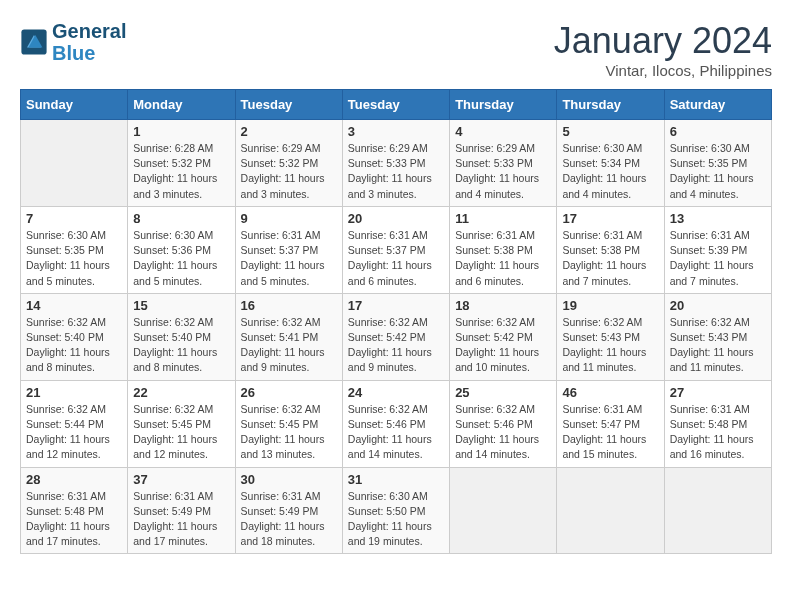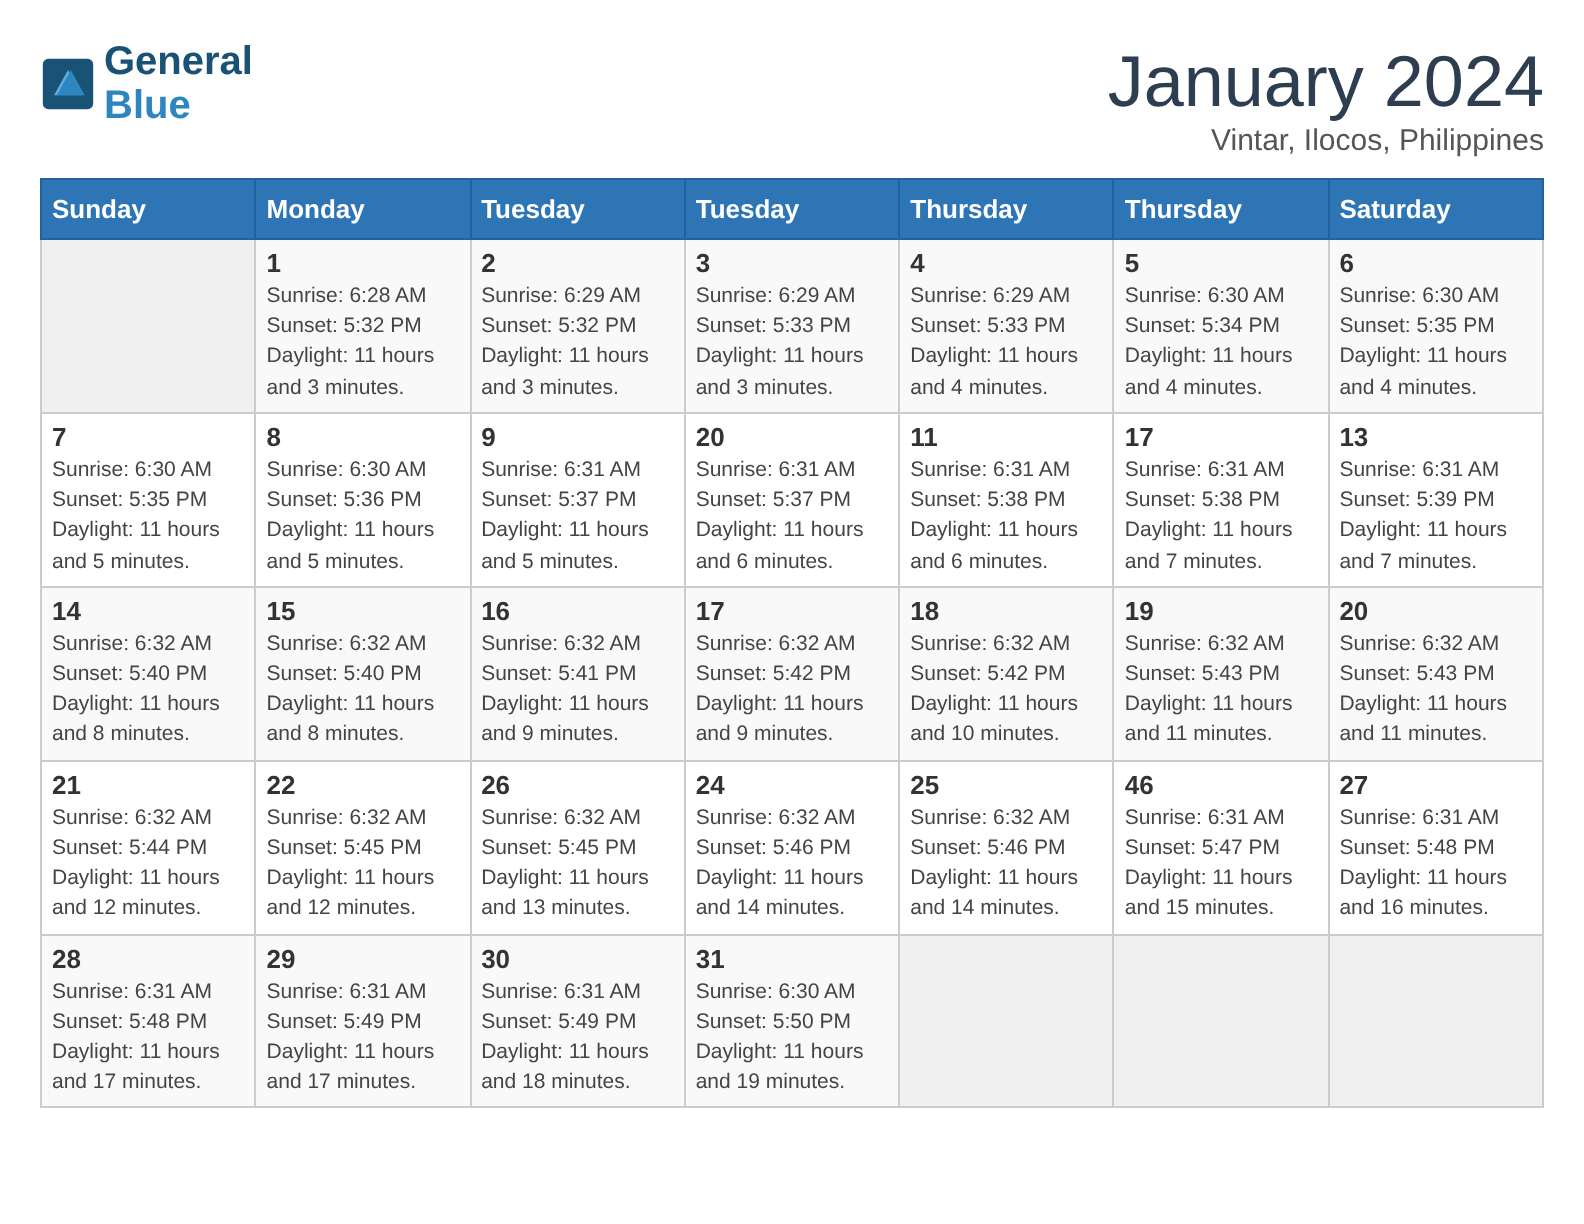--- a/index.html
+++ b/index.html
@@ -229,21 +229,21 @@
           <span class="day-number">27</span>
           <div class="day-info">Sunrise: 6:31 AM<br>Sunset: 5:48 PM<br>Daylight: 11 hours and 16 minutes.</div>
         </td>
       </tr>
       <tr>
         <td>
           <span class="day-number">28</span>
           <div class="day-info">Sunrise: 6:31 AM<br>Sunset: 5:48 PM<br>Daylight: 11 hours and 17 minutes.</div>
         </td>
         <td>
-          <span class="day-number">29</span>
+          <span class="day-number">37</span>
           <div class="day-info">Sunrise: 6:31 AM<br>Sunset: 5:49 PM<br>Daylight: 11 hours and 17 minutes.</div>
         </td>
         <td>
           <span class="day-number">30</span>
           <div class="day-info">Sunrise: 6:31 AM<br>Sunset: 5:49 PM<br>Daylight: 11 hours and 18 minutes.</div>
         </td>
         <td>
           <span class="day-number">31</span>
           <div class="day-info">Sunrise: 6:30 AM<br>Sunset: 5:50 PM<br>Daylight: 11 hours and 19 minutes.</div>
         </td>

